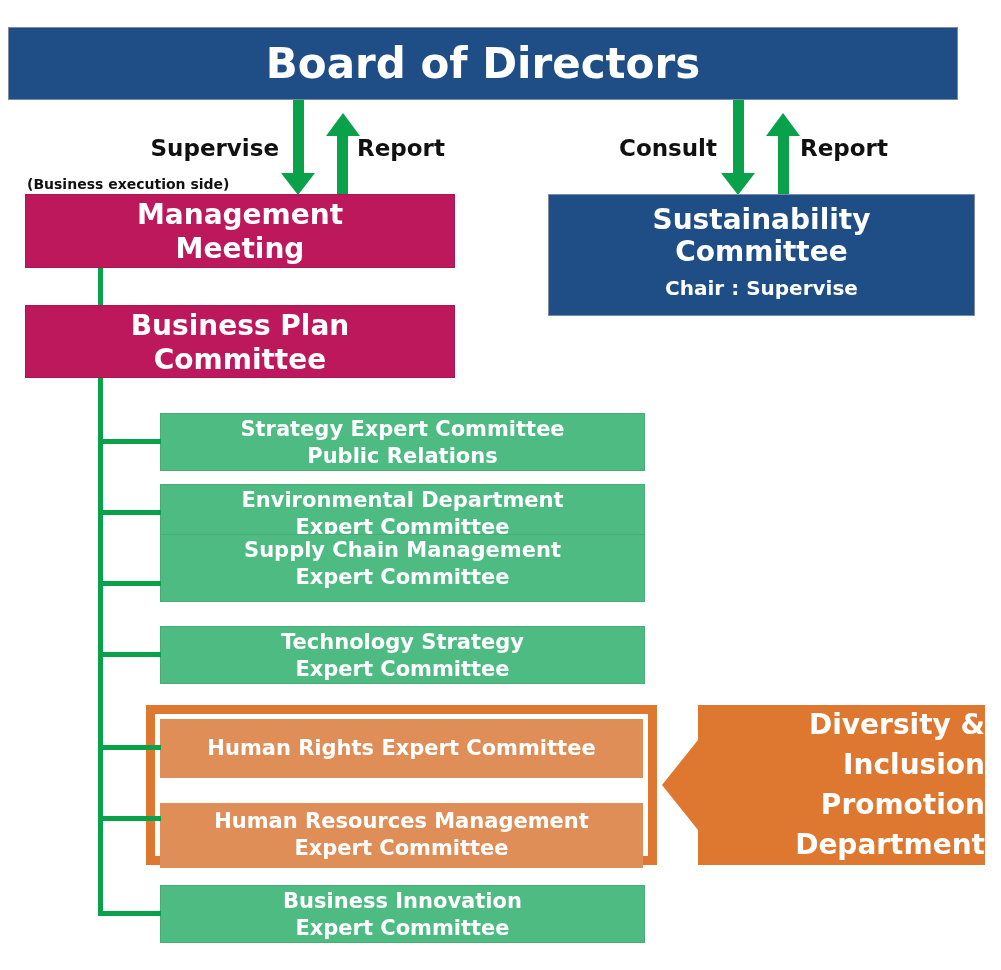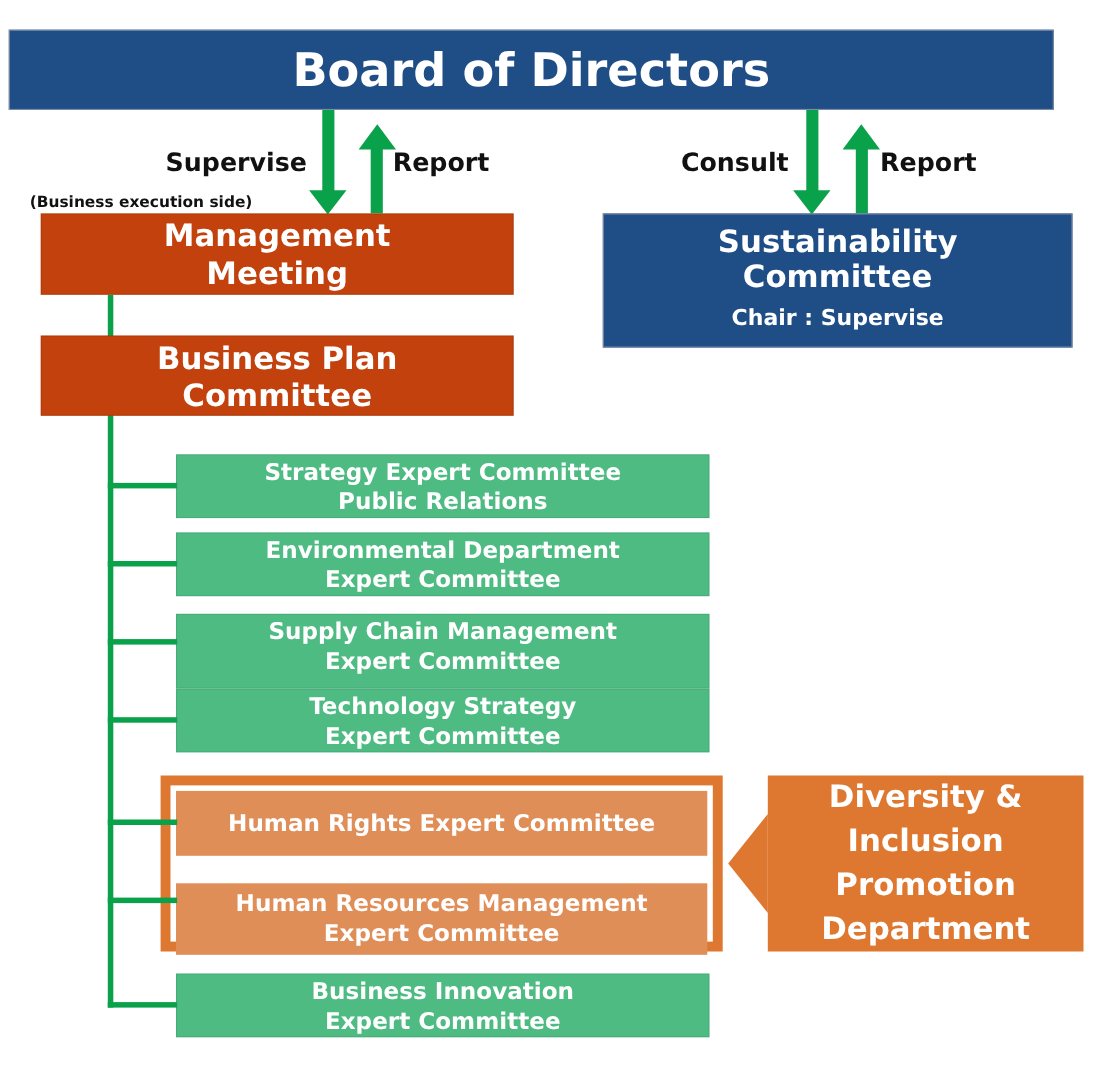--- a/index.html
+++ b/index.html
@@ -3,37 +3,37 @@
 <meta charset="utf-8">
 <style>
   html,body{margin:0;padding:0;background:#ffffff;}
   #stage{
     position:relative;width:1001px;height:970px;background:#ffffff;overflow:hidden;
     font-family:"DejaVu Sans","Liberation Sans",sans-serif;font-weight:bold;
   }
   .abs{position:absolute;}
   .box{box-sizing:border-box;text-align:center;color:#ffffff;}
   .navy{background:#1F4E87;border:1px solid #7c8ba5;}
-  .green{background:#c2410c;border:1px solid rgba(0,0,0,0.10);margin-left:12px;}
+  .green{background:#be185d;border:1px solid rgba(0,0,0,0.10);}
   .lgreen{background:#4EBB83;border:1px solid rgba(0,0,0,0.08);}
   .lorange{background:#E08E58;}
   .ln{display:block;}
   .vline,.stub{background:#0AA14B;}
   .stub{z-index:3;}
   .shaft{background:#0AA14B;}
   .tri{width:0;height:0;}
   .tri-down{border-left:17px solid transparent;border-right:17px solid transparent;border-top:22px solid #0AA14B;}
   .tri-up{border-left:17px solid transparent;border-right:17px solid transparent;border-bottom:23px solid #0AA14B;}
   .flowlabel{color:#111111;font-size:23px;line-height:28px;white-space:nowrap;}
   .board{font-size:42px;line-height:71px;}
   .bigtext{font-size:28px;line-height:34px;padding-top:3px;}
   .smalltext{font-size:21px;line-height:27px;padding-top:2px;}
   .note{color:#111111;font-size:14px;line-height:16px;white-space:nowrap;}
   .ocontainer{border:9px solid #DE7830;background:#ffffff;}
-  .callout-rect{background:#DE7830;font-size:28px;line-height:40px;text-align:center;color:#ffffff;}
+  .callout-rect{background:#DE7830;font-size:28px;line-height:40px;text-align:right;color:#ffffff;}
   .callout-tri{width:0;height:0;border-top:45px solid transparent;border-bottom:45px solid transparent;border-right:36px solid #DE7830;}
 </style>
 </head>
 <body>
 
 <div id="stage">
 
   <div class="abs vline" style="left:98px;top:268px;width:5px;height:648px;"></div>
   <div class="abs stub" style="left:98px;top:439px;width:63px;height:5px;"></div>
   <div class="abs stub" style="left:98px;top:510px;width:63px;height:5px;"></div>
@@ -80,21 +80,21 @@
   </div>
 
   <div class="abs box lgreen smalltext" style="left:160px;top:413px;width:485px;height:58px;">
     <span class="ln">Strategy Expert Committee</span>
     <span class="ln">Public Relations</span>
   </div>
   <div class="abs box lgreen smalltext" style="left:160px;top:484px;width:485px;height:58px;">
     <span class="ln">Environmental Department</span>
     <span class="ln">Expert Committee</span>
   </div>
-  <div class="abs box lgreen smalltext" style="left:160px;top:558px;width:485px;height:68px;">
+  <div class="abs box lgreen smalltext" style="left:160px;top:534px;width:485px;height:68px;">
     <span class="ln">Supply Chain Management</span>
     <span class="ln">Expert Committee</span>
   </div>
   <div class="abs box lgreen smalltext" style="left:160px;top:626px;width:485px;height:58px;">
     <span class="ln">Technology Strategy</span>
     <span class="ln">Expert Committee</span>
   </div>
 
   <div class="abs ocontainer" style="left:146px;top:705px;width:511px;height:160px;box-sizing:border-box;">
     <div class="box lorange" style="margin:5px 5px 0 5px;height:59px;font-size:21px;line-height:59px;">

